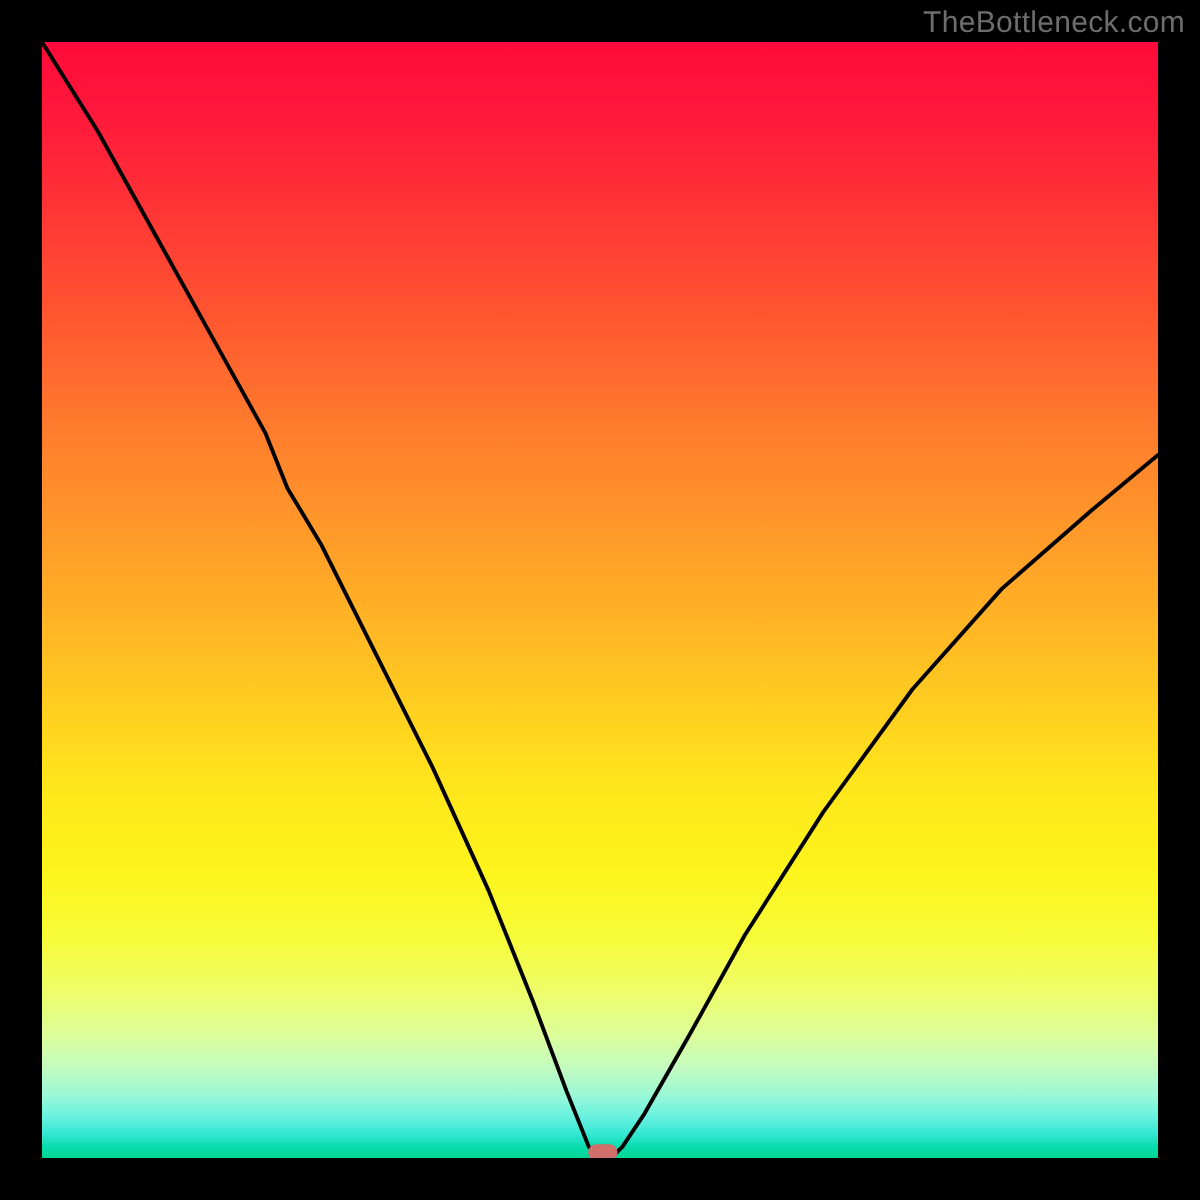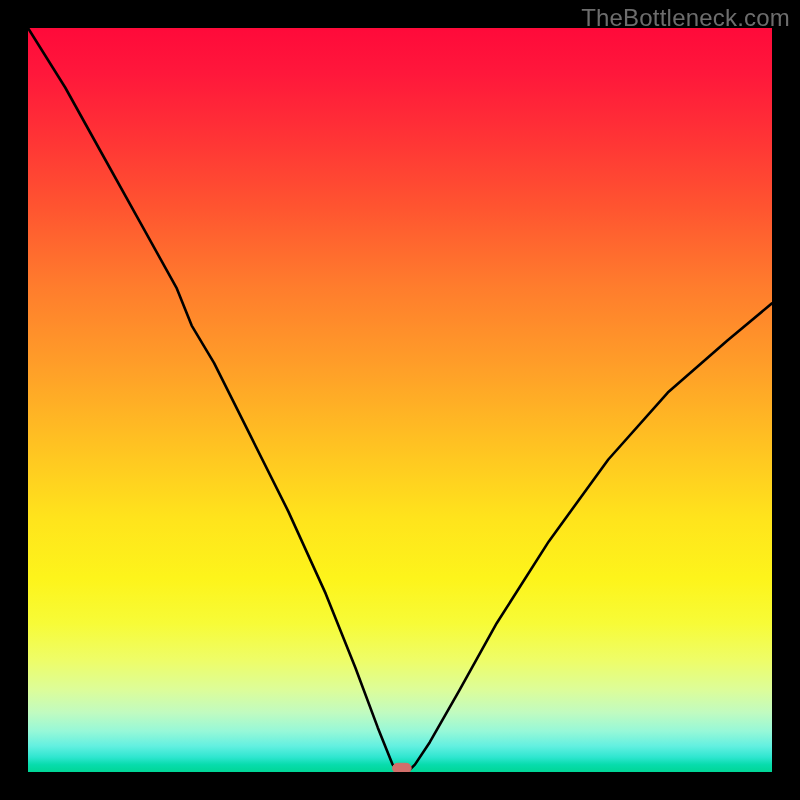--- a/index.html
+++ b/index.html
@@ -52,21 +52,21 @@
   }
   .curve-svg {
     position: absolute;
     inset: 0;
   }
   .watermark {
     position: absolute;
     top: 4px;
     right: 10px;
     color: #6d6d6d;
-    font-size: 24px;
+    font-size: 20px;
     font-weight: 400;
     letter-spacing: 0.2px;
   }
 </style>
 </head>
 <body>
 
 <div class="frame">
 
   <div class="plot-area">

